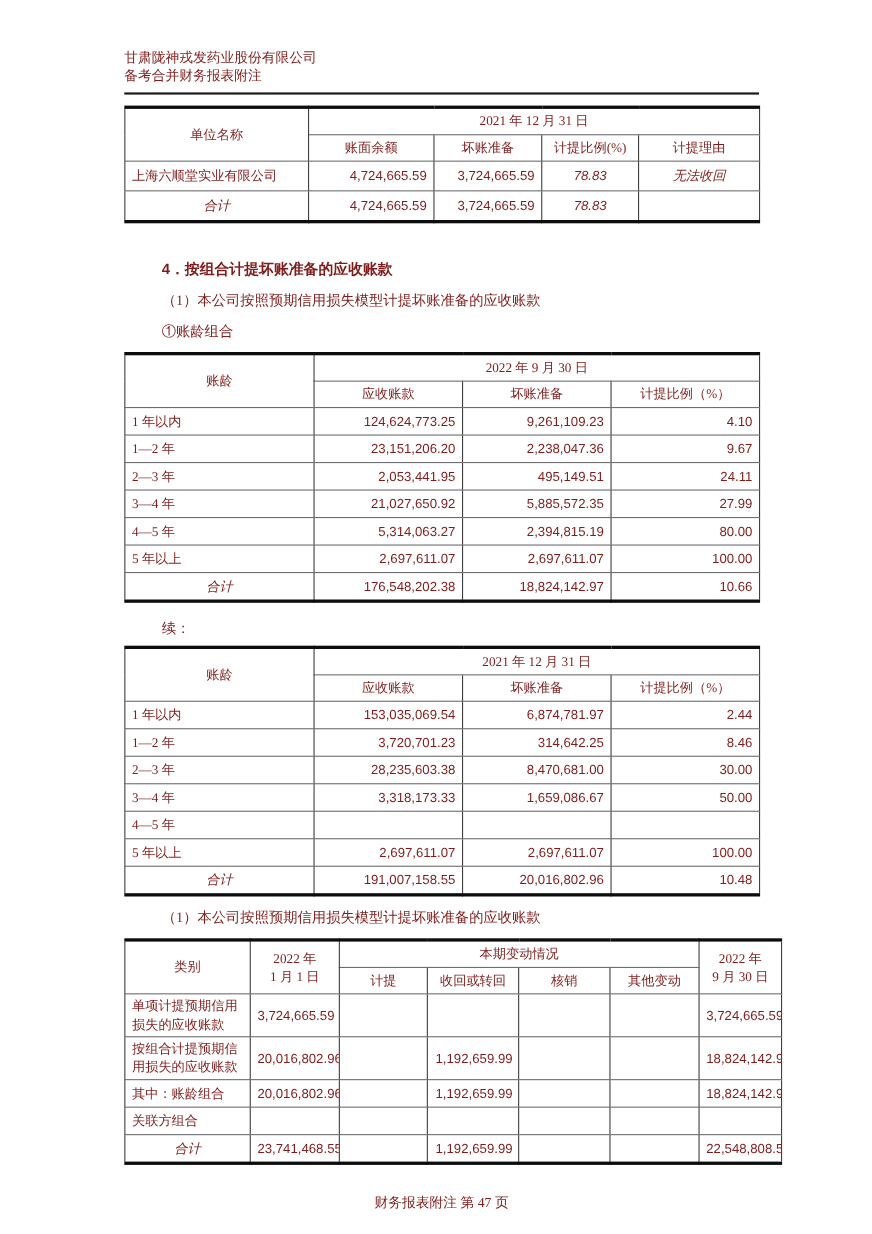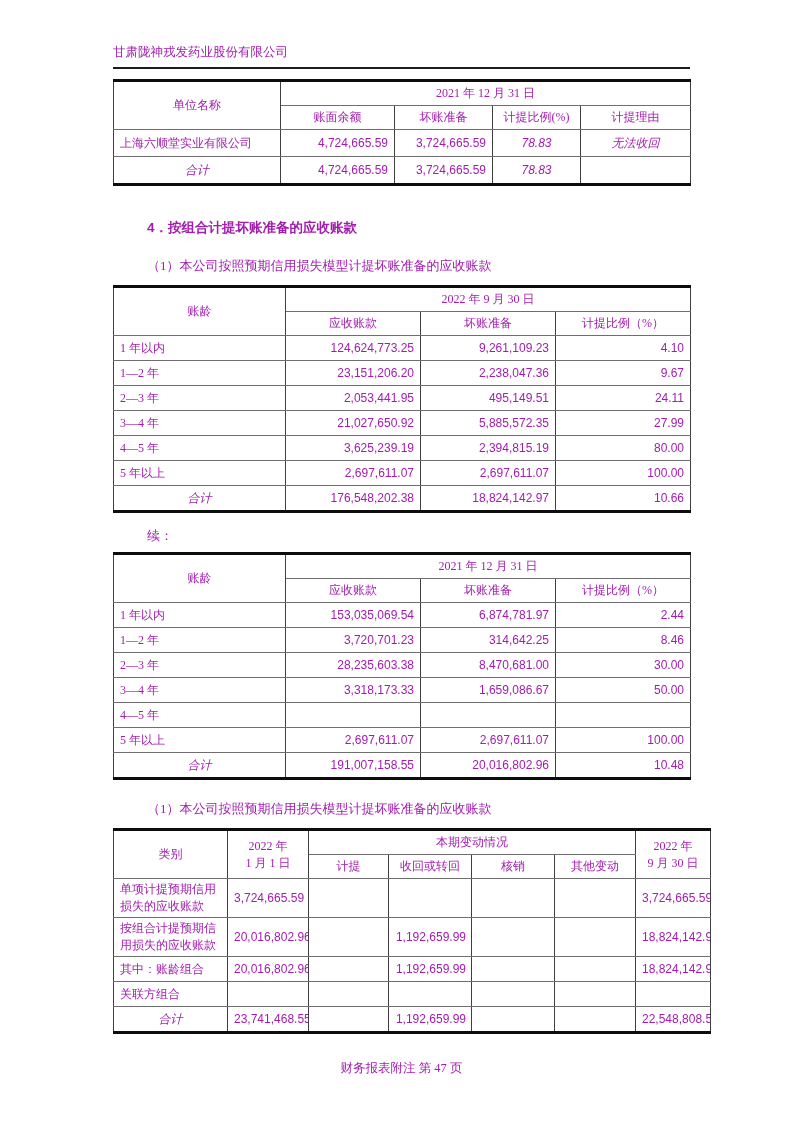--- a/index.html
+++ b/index.html
@@ -2,21 +2,21 @@
 <html><head>
 <meta charset="utf-8">
 <style>
   html, body { margin: 0; padding: 0; background: #ffffff; }
   .page {
     position: relative;
     width: 793px;
     height: 1122px;
     background: #fff;
     font-family: "Liberation Serif", "DejaVu Serif", serif;
-    color: #a21caf;
+    color: #7f1d1d;
     overflow: hidden;
   }
   .content {
     position: absolute;
     left: 113px;
     top: 44px;
     width: 577px;
   }
   .doc-header { font-size: 12.5px; line-height: 17px; }
   .header-rule {
@@ -57,21 +57,21 @@
   .two-line { white-space: pre-line; line-height: 1.4; }
   .sec-title {
     margin-top: 33px;
     margin-left: 34px;
     font-family: "Liberation Sans", "DejaVu Sans", sans-serif;
     font-weight: 700;
     font-size: 13.5px;
     line-height: 18px;
   }
   .sec-sub {
-    margin-top: 20px;
+    margin-top: 10px;
     margin-left: 34px;
     font-size: 13px;
     line-height: 18px;
   }
   .tbl-gap { margin-top: 10px; }
   .tbl-gap-sm { margin-top: 7px; }
   .page-footer {
     margin-top: 26px;
     width: 577px;
     text-align: center;
@@ -79,20 +79,21 @@
   }
 </style>
 </head>
 <body>
 
 <div class="page">
   <div class="content">
 
     <div class="doc-header">
       <div>甘肃陇神戎发药业股份有限公司</div>
+      <div>备考合并财务报表附注</div>
     </div>
     <div class="header-rule"></div>
 
     <table class="fin-table t1 tbl-gap">
       <colgroup>
         <col style="width:167px">
           <col style="width:114px">
           <col style="width:98px">
           <col style="width:88px">
           <col style="width:110px">
@@ -122,20 +123,21 @@
           <td class="num">4,724,665.59</td>
           <td class="num">3,724,665.59</td>
           <td class="ctr num" style="text-align:center;padding-right:6px">78.83</td>
           <td class="ctr"></td>
         </tr>
       </tbody>
     </table>
 
     <div class="sec-title">4．按组合计提坏账准备的应收账款</div>
     <div class="sec-sub">（1）本公司按照预期信用损失模型计提坏账准备的应收账款</div>
+    <div class="sec-sub">①账龄组合</div>
 
     <table class="fin-table tbl-gap">
       <colgroup>
         <col style="width:172px">
           <col style="width:135px">
           <col style="width:135px">
           <col style="width:135px">
       </colgroup>
       <thead>
         <tr>
@@ -168,21 +170,21 @@
           <td class="num">24.11</td>
         </tr>
         <tr>
           <td class="lbl">3—4 年</td>
           <td class="num">21,027,650.92</td>
           <td class="num">5,885,572.35</td>
           <td class="num">27.99</td>
         </tr>
         <tr>
           <td class="lbl">4—5 年</td>
-          <td class="num">3,625,239.19</td>
+          <td class="num">5,314,063.27</td>
           <td class="num">2,394,815.19</td>
           <td class="num">80.00</td>
         </tr>
         <tr>
           <td class="lbl">5 年以上</td>
           <td class="num">2,697,611.07</td>
           <td class="num">2,697,611.07</td>
           <td class="num">100.00</td>
         </tr>
         <tr>

